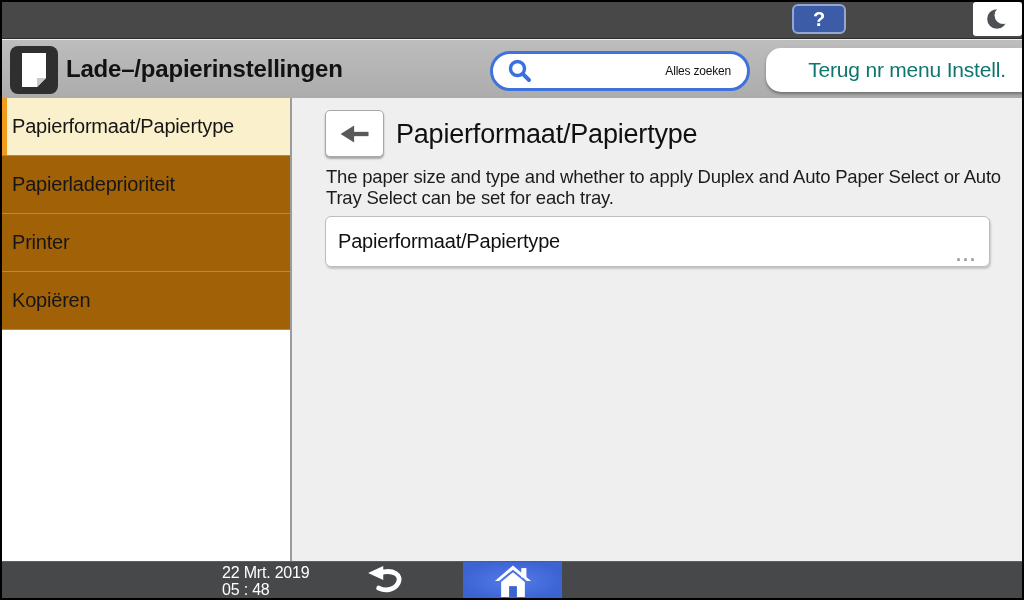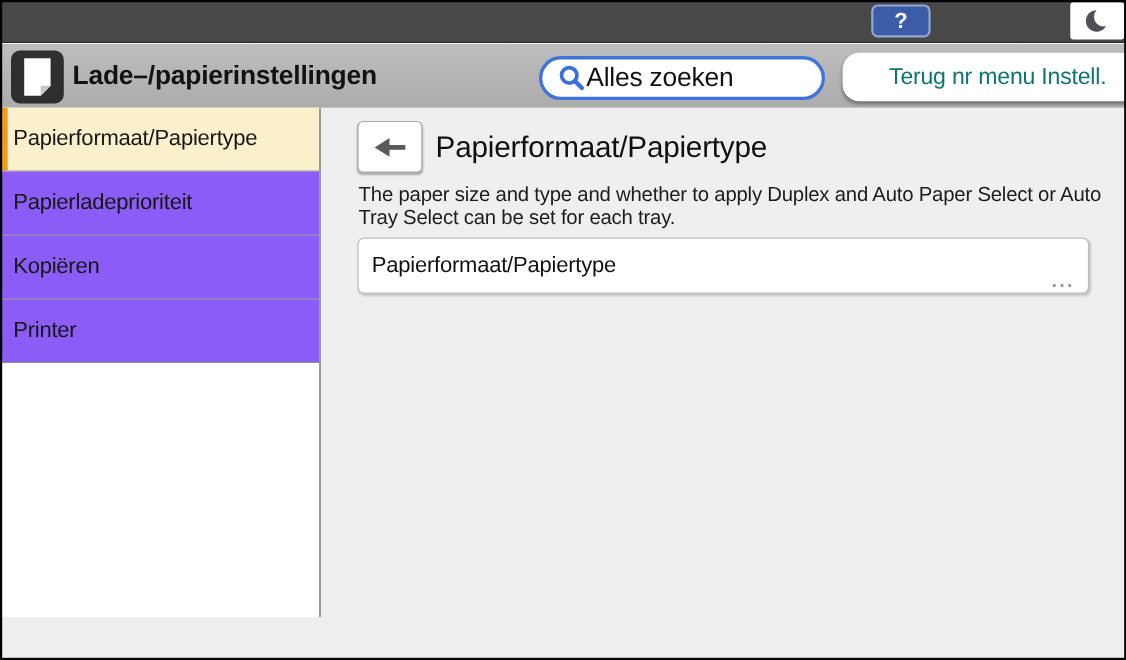--- a/index.html
+++ b/index.html
@@ -12,28 +12,28 @@
   .top-bar { position:absolute; left:0; top:0; width:1024px; height:39px; background:#484848; border-bottom:1px solid #2b2b2b; }
   .help-btn { position:absolute; left:792px; top:4px; width:54px; height:30px; background:#3d5ca8; border:2px solid #93a7d2; border-radius:6px; color:#fff; font-size:20px; font-weight:bold; text-align:center; line-height:26px; cursor:pointer; }
   .moon-btn { position:absolute; left:973px; top:2px; width:49px; height:34px; background:#fff; border-radius:3px; display:flex; align-items:center; justify-content:center; cursor:pointer; }
 
   
   .header { position:absolute; left:0; top:40px; width:1024px; height:58px; background:linear-gradient(#bdbdbd,#acacac); }
   .doc-tile { position:absolute; left:10px; top:6px; width:48px; height:48px; background:#2f2f2f; border-radius:8px; display:flex; align-items:center; justify-content:center; }
   .app-title { position:absolute; left:66px; top:0; height:58px; display:flex; align-items:center; font-size:24px; font-weight:700; color:#121212; }
   .search-pill { position:absolute; left:490px; top:11px; width:260px; height:40px; background:#fff; border:3px solid #3f73dc; border-radius:20px; display:flex; align-items:center; cursor:pointer; }
   .search-pill .mag { margin-left:14px; flex:0 0 auto; display:flex; }
-  .search-pill .search-label { flex:1; text-align:left; font-size:24px; color:#111; padding-right:26px; }
+  .search-pill .search-label { flex:1; text-align:right; font-size:12px; color:#111; padding-right:16px; }
   .ret-btn { position:absolute; left:766px; top:8px; width:282px; height:44px; background:#fff; border-radius:15px; box-shadow:0 2px 3px rgba(0,0,0,.35); display:flex; align-items:center; justify-content:center; font-size:21px; color:#0f766e; cursor:pointer; }
 
   
   .content { position:absolute; left:0; top:98px; width:1024px; height:463px;border-radius:23px; }
   .sidebar { position:absolute; left:0; top:0; width:290px; height:100%; background:#fff; }
   .v-divider { position:absolute; left:290px; top:0; width:2px; height:100%; background:#9b9b9b; }
-  .side-item { height:58px; border-bottom:1px solid #8f8f8f; display:flex; align-items:center; padding-left:12px; font-size:20px; color:#161616; background:#8b5cf6; cursor:pointer; }
+  .side-item { height:58px; border-bottom:1px solid #8f8f8f; display:flex; align-items:center; padding-left:12px; font-size:20px; color:#161616; background:#a16207; cursor:pointer; }
   .side-item.selected { background:#faf0cc; box-shadow:inset 7px 0 0 #f09a1e; }
   .main { position:absolute; left:292px; top:0; width:732px; height:100%; background:#efefef; }
   .back-btn { position:absolute; left:33px; top:12px; width:59px; height:47px; background:#fff; border:1px solid #a8a8a8; border-radius:5px; box-shadow:0 2px 2px rgba(0,0,0,.3); display:flex; align-items:center; justify-content:center; cursor:pointer; }
   .main-title { position:absolute; left:104px; top:13px; height:46px; display:flex; align-items:center; font-size:27px; color:#101010; }
   .desc { position:absolute; left:34px; top:68px; width:692px; font-size:18.5px; line-height:21px; color:#1c1c1c; }
   .setting-card { position:absolute; left:33px; top:118px; width:665px; height:51px; background:#fff; border:1px solid #bdbdbd; border-radius:6px; box-shadow:1px 2px 2px rgba(0,0,0,.18); cursor:pointer; }
   .setting-card .card-label { position:absolute; left:12px; top:0; height:100%; display:flex; align-items:center; font-size:20px; color:#111; }
   .setting-card .more-dots { position:absolute; right:12px; bottom:0px; font-size:18px; font-weight:bold; color:#9a9a9a; letter-spacing:2px; }
 
   
@@ -81,24 +81,24 @@
 
   <div class="content">
     <div class="sidebar">
       <div class="side-item selected">
         <span>Papierformaat/Papiertype</span>
       </div>
       <div class="side-item">
         <span>Papierladeprioriteit</span>
       </div>
       <div class="side-item">
-        <span>Kopiëren</span>
+        <span>Printer</span>
       </div>
       <div class="side-item">
-        <span>Printer</span>
+        <span>Kopiëren</span>
       </div>
     </div>
     <div class="v-divider"></div>
 
     <div class="main">
       <div class="back-btn">
         <span style="display:flex;">
           <svg width="36" height="26" viewBox="0 0 40 28">
             <rect x="10" y="11.6" width="25" height="4.8" fill="#595959"></rect>
             <polygon points="4,14 19,4.5 19,23.5" fill="#595959"></polygon>
@@ -107,15 +107,39 @@
       </div>
       <div class="main-title">Papierformaat/Papiertype</div>
       <div class="desc">The paper size and type and whether to apply Duplex and Auto Paper Select or Auto Tray Select can be set for each tray.</div>
       <div class="setting-card">
         <span class="card-label">Papierformaat/Papiertype</span>
         <span class="more-dots">...</span>
       </div>
     </div>
   </div>
 
+  <div class="bottom-bar">
+    <div class="datetime">
+      <div>22 Mrt. 2019</div>
+      <div>05 : 48</div>
+    </div>
+    <div class="undo-btn">
+      <span style="display:flex;">
+        <svg width="42" height="32" viewBox="0 0 44 36">
+          <polygon points="3,9 20,1 20,17" fill="#ffffff"></polygon>
+          <path d="M16 9 C 32 4 41 12 37 20 C 33 28 23 30 15 26" fill="none" stroke="#ffffff" stroke-width="5.5" stroke-linecap="round"></path>
+        </svg>
+      </span>
+    </div>
+    <div class="home-btn">
+      <span style="display:flex;">
+        <svg width="38" height="33" viewBox="0 0 36 32">
+          <rect x="26" y="3" width="5" height="9" fill="#ffffff"></rect>
+          <polygon points="18,0.5 35.5,15.5 31.5,15.5 18,4.5 4.5,15.5 0.5,15.5" fill="#ffffff"></polygon>
+          <path d="M6.5,16.5 L18,7 L29.5,16.5 V31 H6.5 Z" fill="#ffffff"></path>
+          <rect x="14.2" y="20.5" width="7.6" height="10.5" fill="#3c63d2"></rect>
+        </svg>
+      </span>
+    </div>
+  </div>
 
   <div class="frame"></div>
 </div>
 
 </body></html>

